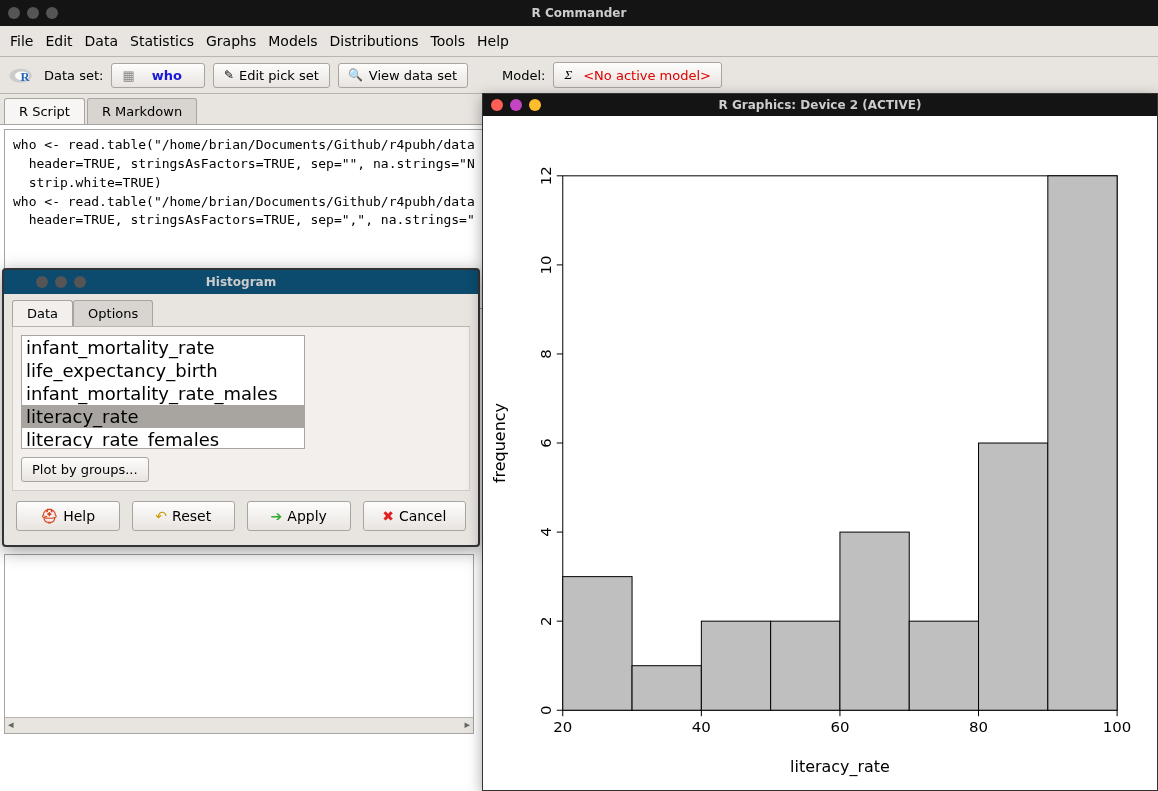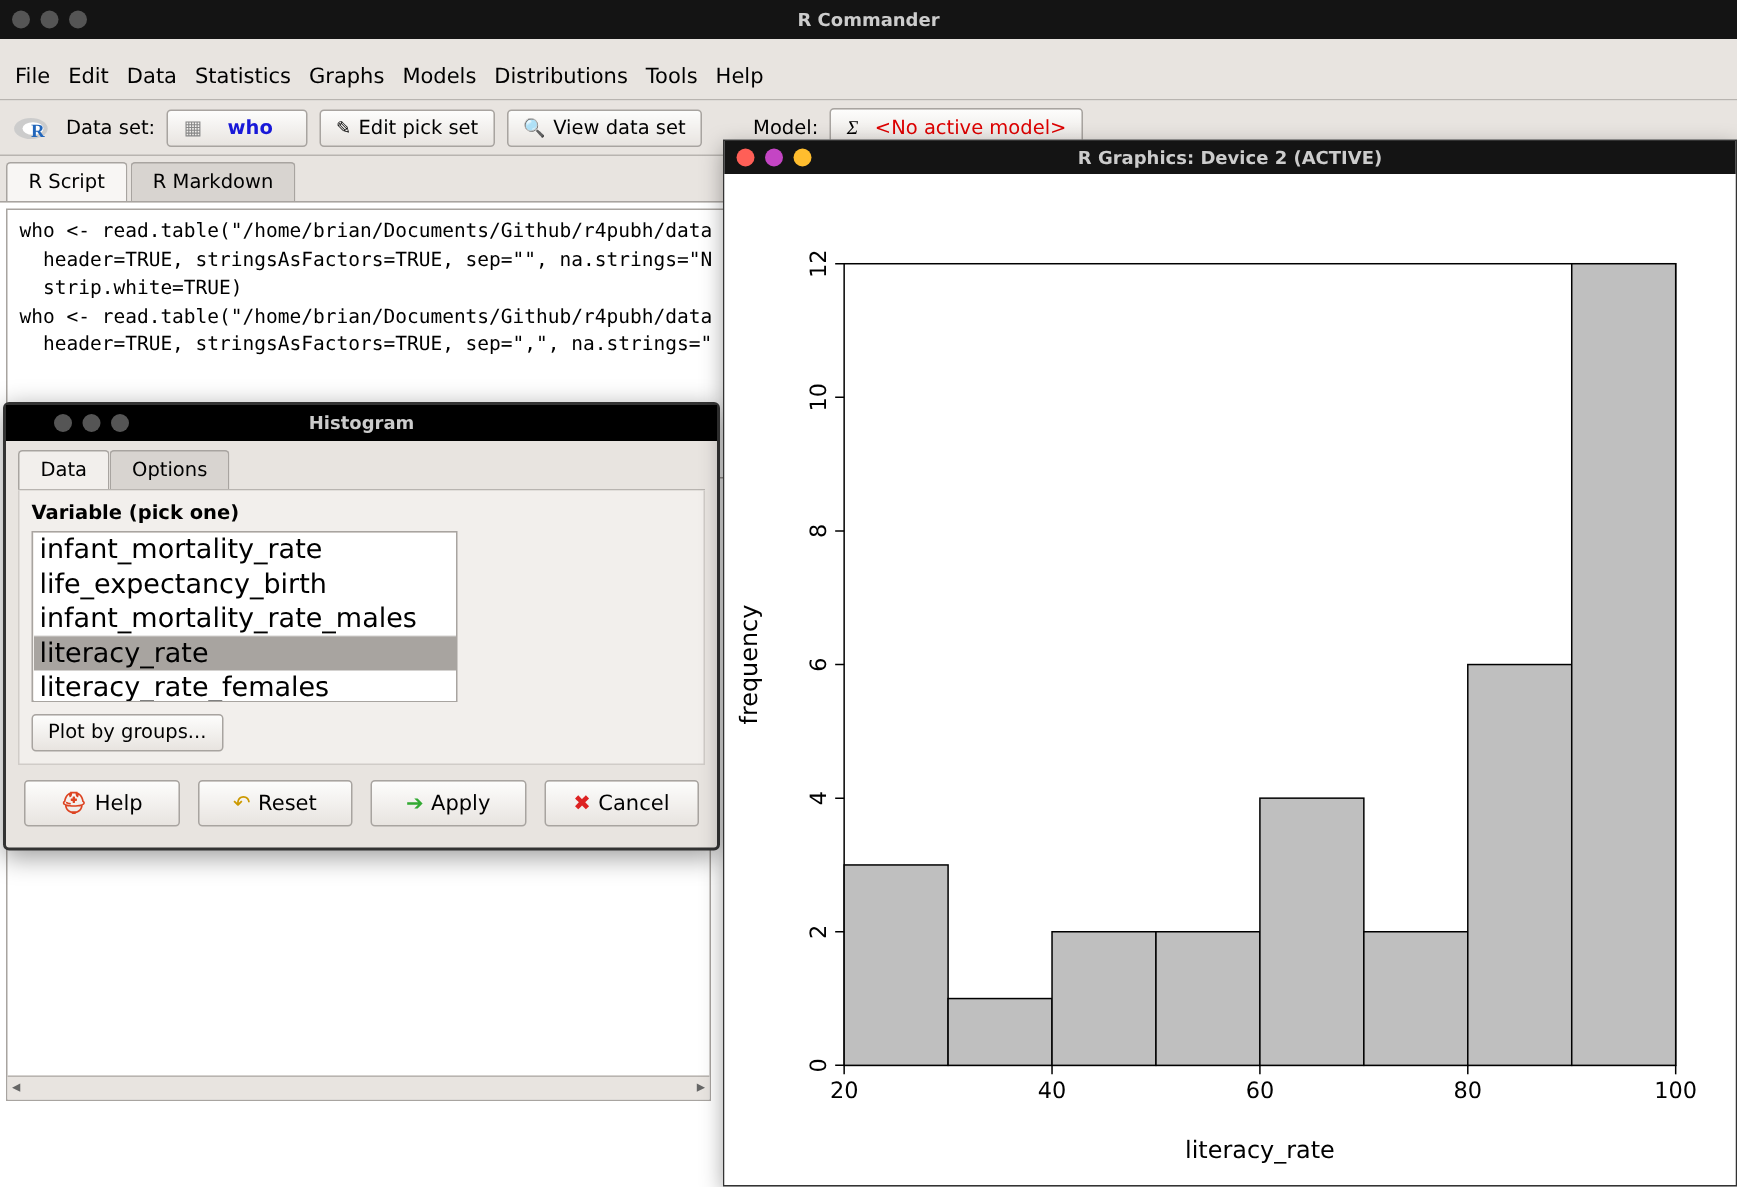--- a/index.html
+++ b/index.html
@@ -31,21 +31,21 @@
   .dot.mg { background: #c445c4; }
   .titlebar .title { position: absolute; left: 50%; transform: translateX(-50%); font-weight: bold; color: #ccc;}
   .menubar {
     background: #e8e4e0;
     border-bottom: 1px solid #b8b4b0;
     padding: 7px 10px;
     display: flex;
     gap: 12px;
     font-size: 14px;
   }
-  .menubar span { cursor: default; margin-top: 10px; }
+  .menubar span { cursor: default; }
   .toolbar {
     background: #e8e4e0;
     border-bottom: 1px solid #b8b4b0;
     padding: 5px 8px;
     display: flex;
     align-items: center;
     gap: 8px;
     font-size: 13px;
   }
   .r-logo {
@@ -118,21 +118,21 @@
     position: absolute;
     left: 2px;
     top: 268px;
     width: 478px;
     background: #e8e4e0;
     border: 2px solid #333;
     border-radius: 4px;
     box-shadow: 0 4px 18px rgba(0,0,0,0.4);
     z-index: 50;
   }
-  .dialog .titlebar { background:#000000; height:24px;padding-left:32px;}
+  .dialog .titlebar { background:#0c4a6e; height:24px;padding-left:32px;}
   .dialog-body { padding: 6px 8px; }
   .dlg-tabs { display:flex; border-bottom:1px solid #b8b4b0; }
   .dlg-tab { padding:5px 14px; border:1px solid #a8a4a0; background:#d8d4d0; border-bottom:none; border-radius:3px 3px 0 0;}
   .dlg-tab.active { background:#f2efec; }
   .dlg-pane { background:#f2efec; border:1px solid #d0ccc8; border-top:none; padding:8px;}
   .var-label { font-weight:bold; margin-bottom:4px;}
   .listbox {
     background:#fff; border:1px solid #a8a4a0; height:114px; overflow-y:scroll;
     width: 284px;
     font-size:18px;
@@ -244,21 +244,20 @@
       <div class="dot"></div>
     </div>
     <div class="title">Histogram</div>
   </div>
   <div class="dialog-body">
     <div class="dlg-tabs">
       <div class="dlg-tab active">Data</div>
       <div class="dlg-tab">Options</div>
     </div>
     <div class="dlg-pane">
-      <div class="var-label">Variable (pick one)</div>
       <div class="listbox" id="varlist">
           <div>infant_mortality_rate</div>
           <div>life_expectancy_birth</div>
           <div>infant_mortality_rate_males</div>
           <div class="sel">literacy_rate</div>
           <div>literacy_rate_females</div>
         </div>
       <div style="margin-top:8px;">
         <span class="tbtn">Plot by groups...</span>
       </div>

